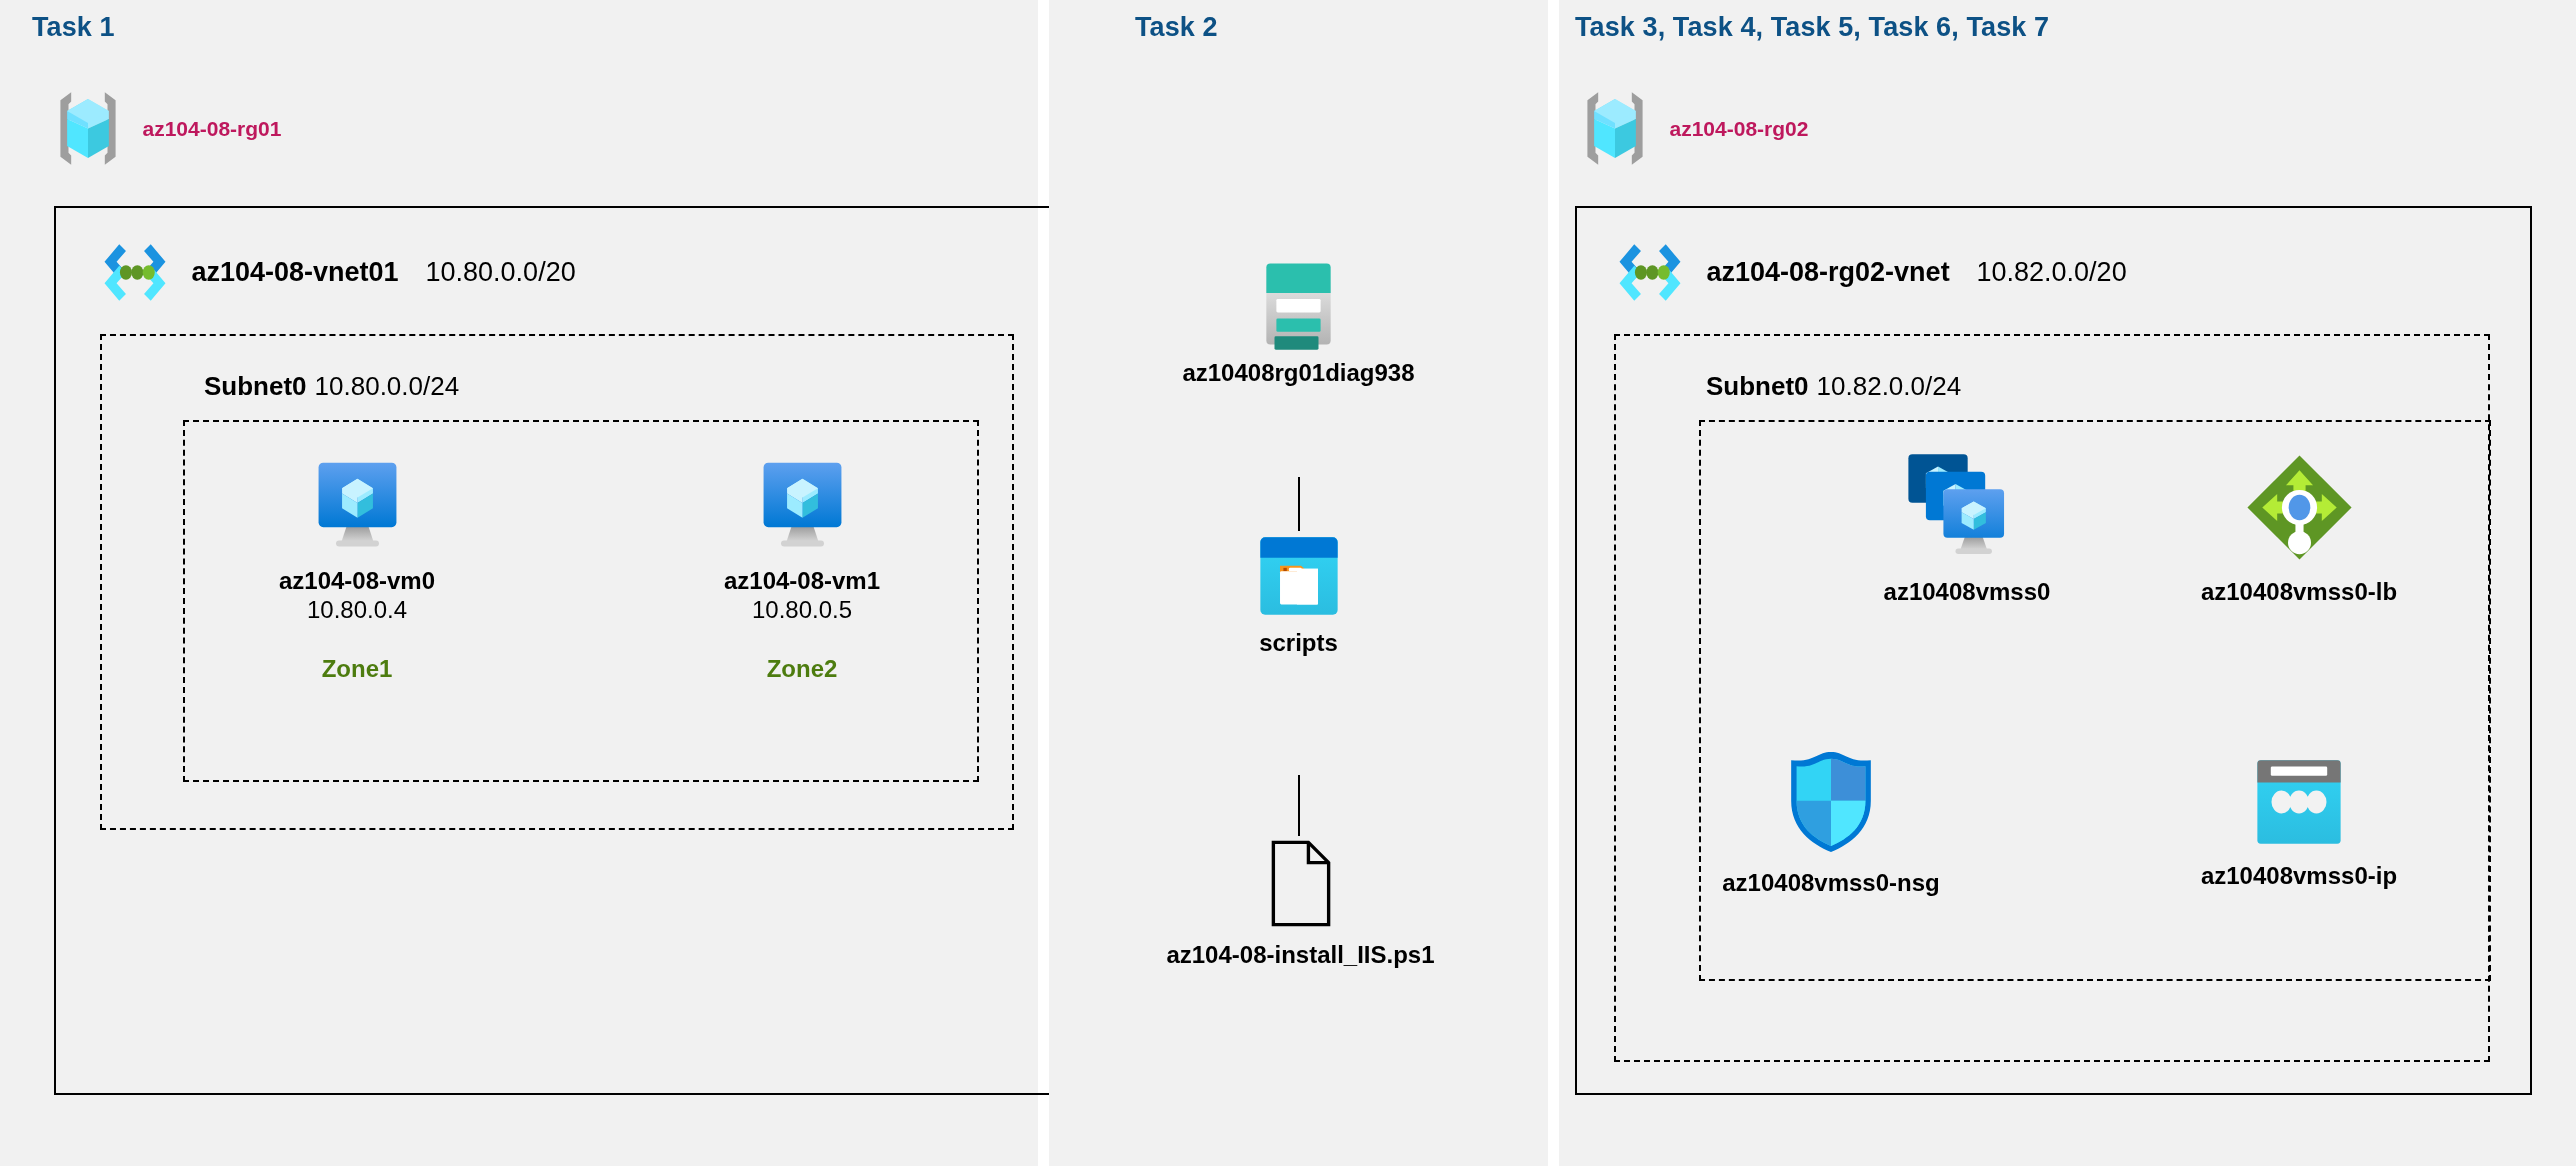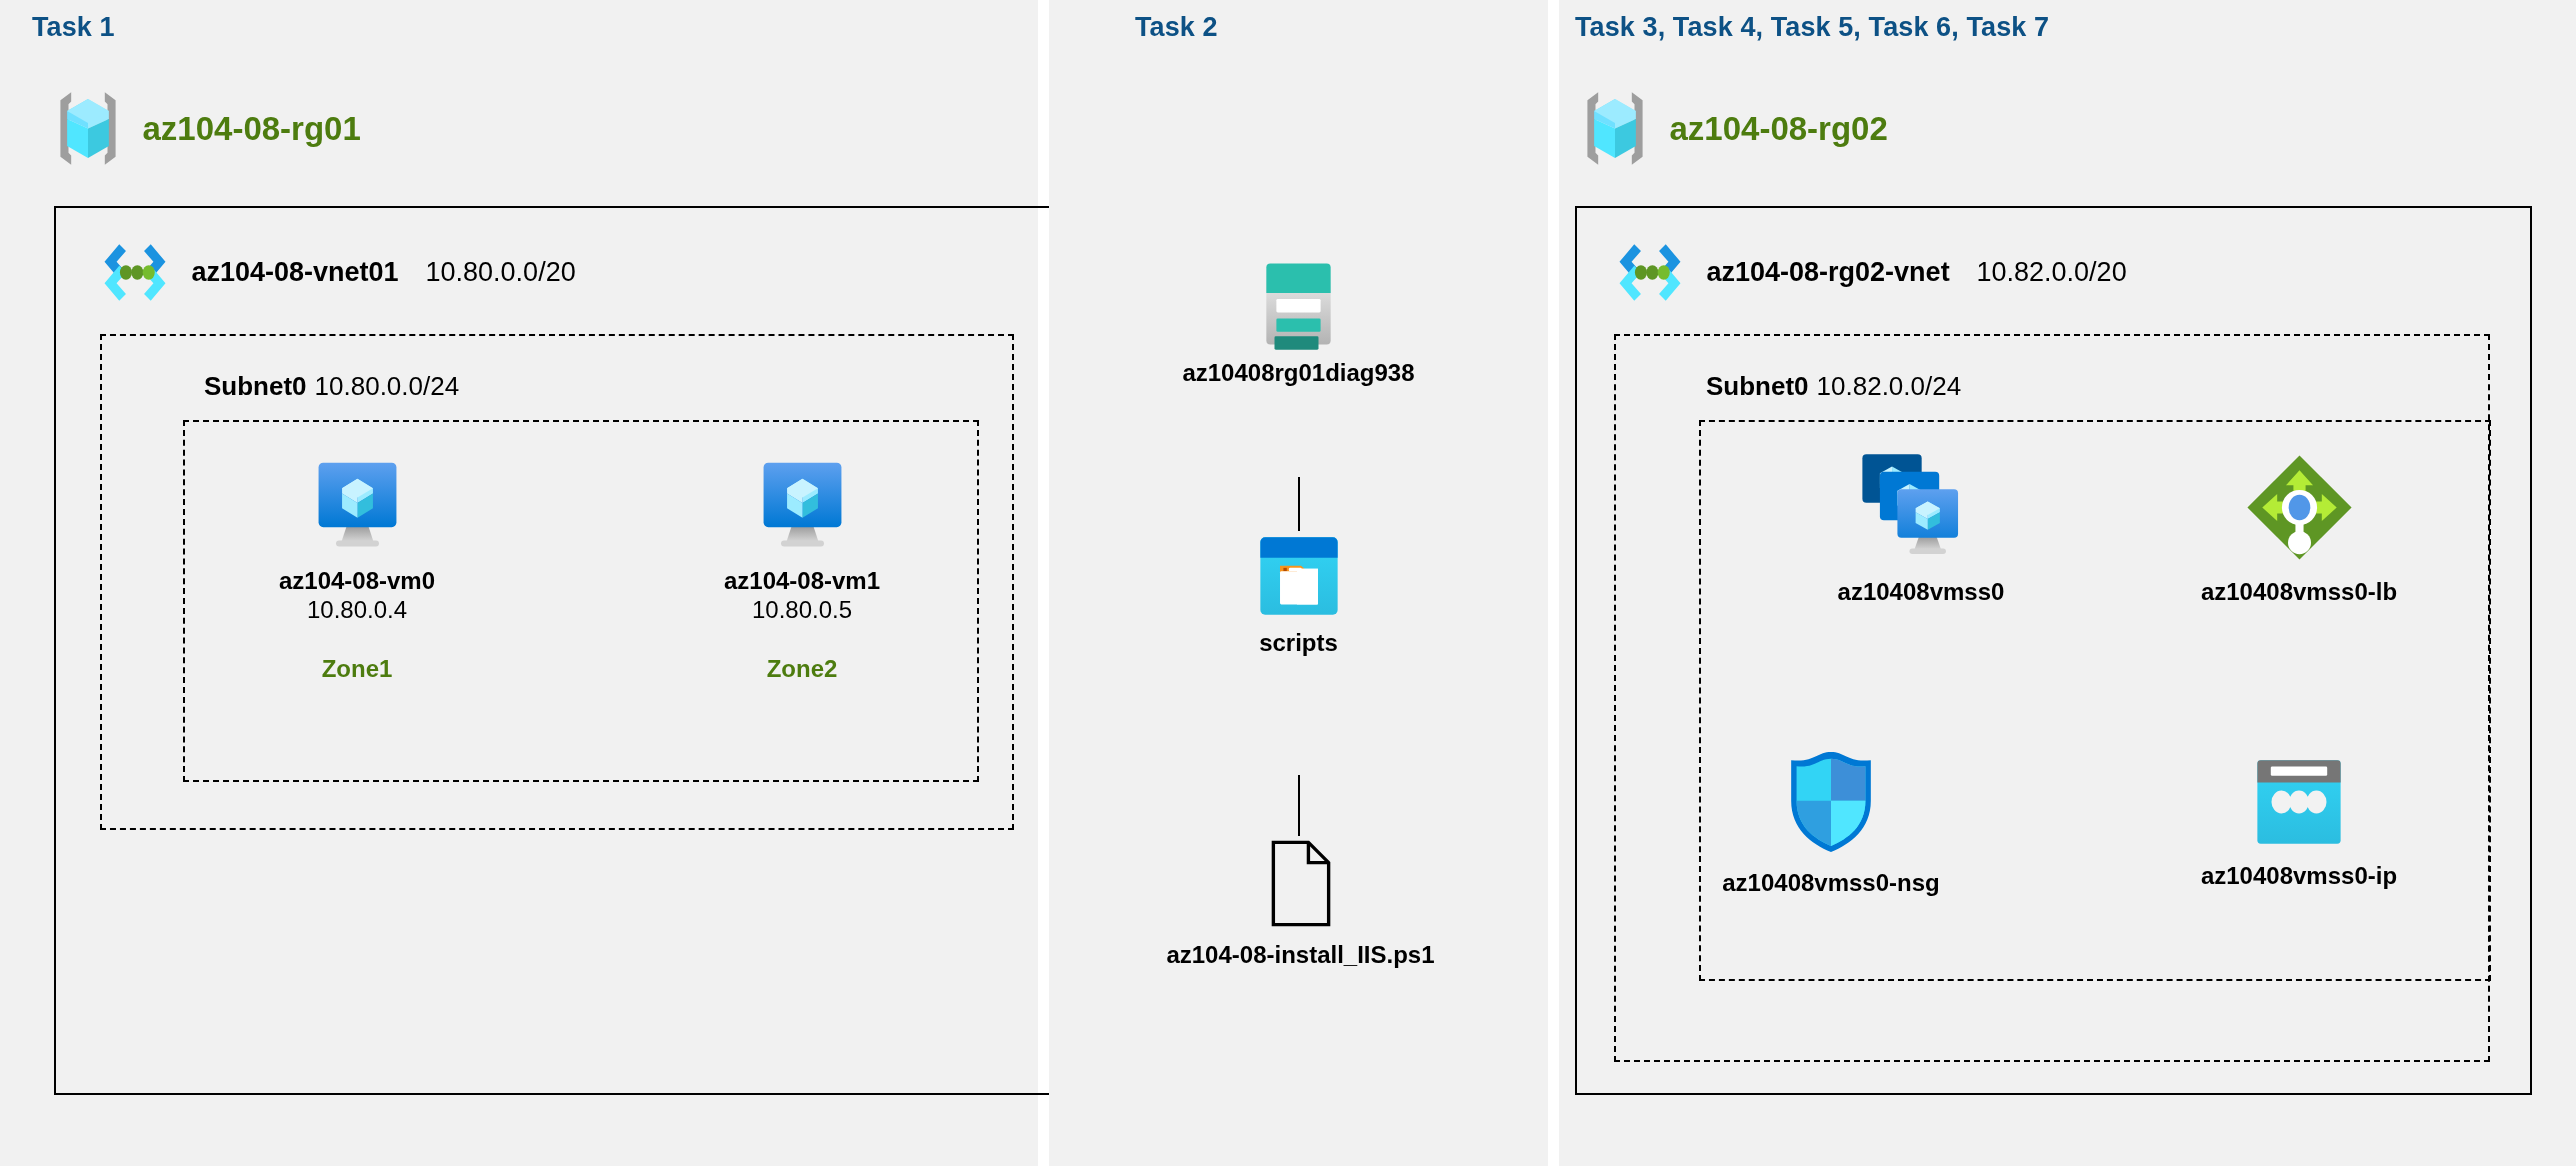--- a/index.html
+++ b/index.html
@@ -6,21 +6,21 @@
   body{font-family:"Liberation Sans",sans-serif;}
   #stage{position:relative;width:2576px;height:1166px;background:#ffffff;overflow:hidden;}
 
   .panel{position:absolute;background:#f1f1f1;}
   .task-title{position:absolute;color:#0d5185;font-weight:bold;font-size:27px;letter-spacing:0.1px;white-space:nowrap;}
 
   .solidbox{position:absolute;border:2.7px solid #000;background:transparent;box-sizing:border-box;}
   .dashbox{position:absolute;border:2.7px dashed #000;background:transparent;box-sizing:border-box;}
 
   .rglabel{position:absolute;display:flex;align-items:center;gap:17.5px;white-space:nowrap;}
-  .rgname{font-size:33px;font-weight:bold;color:#4d7c0f;}
+  .rgname{font-size:21px;font-weight:bold;color:#be185d;}
 
   .vnetlabel{position:absolute;display:flex;align-items:center;gap:17.5px;white-space:nowrap;}
   .vnetname{font-size:27px;font-weight:bold;color:#000;}
   .vnetcidr{font-size:27px;font-weight:normal;color:#000;margin-left:9.4px;}
 
   .subnetlabel{position:absolute;white-space:nowrap;font-size:26px;color:#000;}
   .subnetlabel b{font-weight:bold;}
   .subnetlabel span{font-weight:normal;margin-left:8px;}
 
   .node{position:absolute;display:flex;flex-direction:column;align-items:center;text-align:center;}
@@ -236,21 +236,21 @@
     <span class="vnetcidr">10.82.0.0/20</span>
   </div>
 
   <div class="dashbox" style="left:1614px;top:334px;width:876px;height:728px;"></div>
   <div class="subnetlabel" style="left:1706px;top:371px;">
     <b>Subnet0</b><span>10.82.0.0/24</span>
   </div>
 
   <div class="dashbox" style="left:1699px;top:420px;width:792px;height:561px;"></div>
 
-  <div class="node" style="left:1766px;top:450px;width:310px;">
+  <div class="node" style="left:1812px;top:450px;width:310px;">
     <span>
       <svg width="128" height="115" viewBox="0 0 190 170">
         <defs>
           <linearGradient id="vss3" x1="0" y1="0" x2="0" y2="1">
             <stop offset="0" stop-color="#5ea0ef"></stop>
               <stop offset="1" stop-color="#1380da"></stop>
           </linearGradient>
           <linearGradient id="vstand" x1="0" y1="0" x2="0" y2="1">
             <stop offset="0" stop-color="#9a9a9a"></stop>
               <stop offset="1" stop-color="#d6d6d6"></stop>

